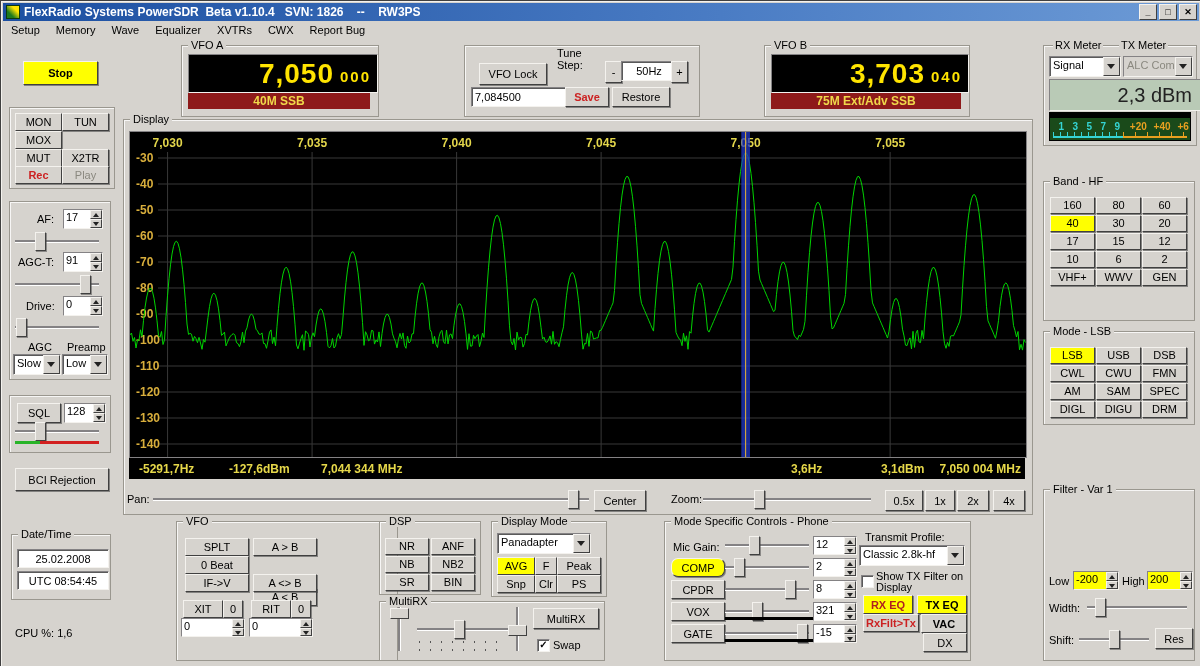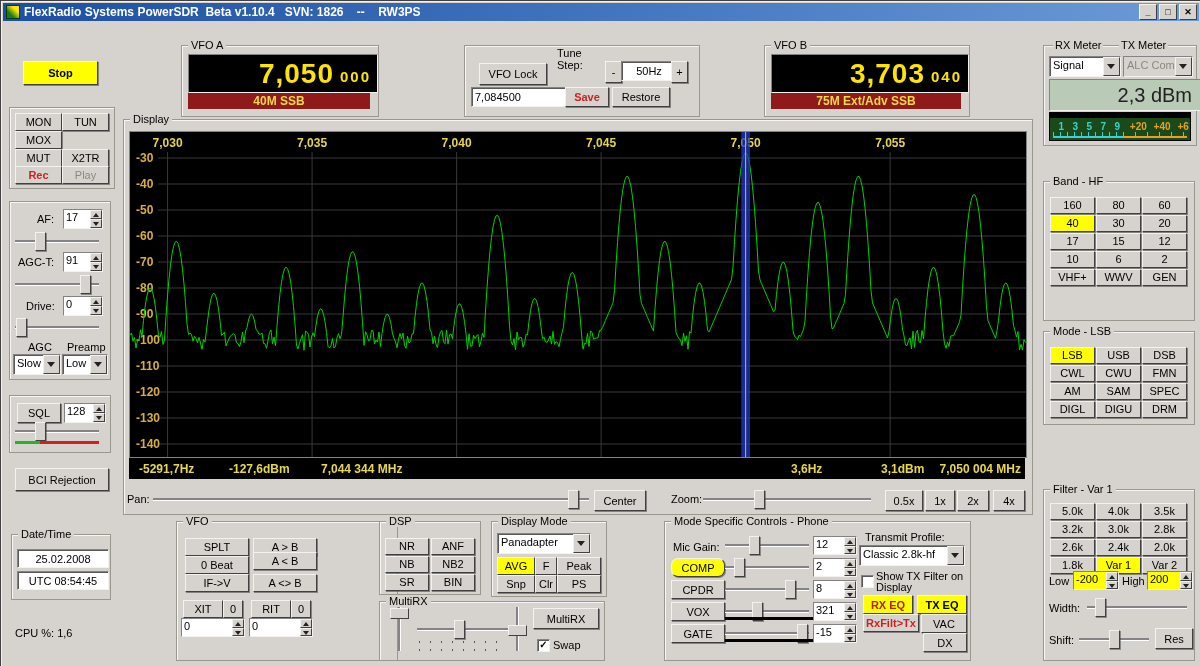--- a/index.html
+++ b/index.html
@@ -98,20 +98,29 @@
 
   <div class="titlebar">
     <div class="appicon"></div>
     <span class="ttl">FlexRadio Systems PowerSDR  Beta v1.10.4   SVN: 1826    --    RW3PS</span>
     <div style="flex:1"></div>
     <div class="tbtn">_</div>
     <div class="tbtn">□</div>
     <div class="tbtn">✕</div>
   </div>
 
+  <div class="menubar">
+    <span class="mitem">Setup</span>
+    <span class="mitem">Memory</span>
+    <span class="mitem">Wave</span>
+    <span class="mitem">Equalizer</span>
+    <span class="mitem">XVTRs</span>
+    <span class="mitem">CWX</span>
+    <span class="mitem">Report Bug</span>
+  </div>
 
   <div class="btn on" style="left:22px;top:60px;width:73px;height:22px;font-weight:bold;">Stop</div>
 
   <div class="grp" style="left:180px;top:44px;width:196px;height:70px;">
     <span class="glabel">VFO A</span>
   </div>
   <div class="vfodisp" style="left:187px;top:53px;width:182px;height:37px;">
     <span class="vfomain">7,050</span>
     <span class="vfosub">000</span>
   </div>
@@ -317,21 +326,21 @@
   <div class="btn" style="left:924px;top:489px;width:28px;height:19px;">1x</div>
   <div class="btn" style="left:956px;top:489px;width:30px;height:19px;">2x</div>
   <div class="btn" style="left:992px;top:489px;width:30px;height:19px;">4x</div>
 
   <div class="grp" style="left:175px;top:520px;width:220px;height:138px;">
     <span class="glabel">VFO</span>
   </div>
   <div class="btn" style="left:184px;top:537px;width:62px;height:16px;">SPLT</div>
   <div class="btn" style="left:252px;top:537px;width:62px;height:16px;">A &gt; B</div>
   <div class="btn" style="left:184px;top:555px;width:62px;height:16px;">0 Beat</div>
-  <div class="btn" style="left:252px;top:551px;width:62px;height:16px;">A &lt; B</div>
+  <div class="btn" style="left:252px;top:587px;width:62px;height:16px;">A &lt; B</div>
   <div class="btn" style="left:184px;top:573px;width:62px;height:16px;">IF-&gt;V</div>
   <div class="btn" style="left:252px;top:573px;width:62px;height:16px;">A &lt;&gt; B</div>
   <div class="btn" style="left:182px;top:599px;width:38px;height:16px;">XIT</div>
   <div class="btn" style="left:222px;top:599px;width:18px;height:16px;">0</div>
   <div class="btn" style="left:250px;top:599px;width:38px;height:16px;">RIT</div>
   <div class="btn" style="left:290px;top:599px;width:18px;height:16px;">0</div>
   <div class="nud" style="left:180px;top:617px;width:62px;height:17px;">
     <span class="nv">0</span>
     <span class="narrows">
         <i class="na up"></i>
@@ -461,21 +470,21 @@
   <span class="lbl" style="left:864px;top:530px;">Transmit Profile:</span>
   <div class="dd" style="left:858px;top:544px;width:104px;height:19px;">
     <span class="dv">Classic 2.8k-hf</span>
       <span class="db"></span>
   </div>
   <span class="cb" style="left:860px;top:574px;"></span>
   <span class="lbl" style="left:875px;top:570px;width:92px;white-space:normal;line-height:11px;">Show TX Filter on Display</span>
   <div class="btn on" style="left:862px;top:594px;width:48px;height:17px;font-weight:bold;color:#b02020;">RX EQ</div>
   <div class="btn on" style="left:916px;top:594px;width:48px;height:17px;font-weight:bold;">TX EQ</div>
   <div class="btn redtxt" style="left:862px;top:613px;width:54px;height:16px;">RxFilt&gt;Tx</div>
-  <div class="btn" style="left:920px;top:613px;width:44px;height:17px;">VAC</div>
+  <div class="btn" style="left:920px;top:613px;width:44px;height:17px;font-weight:bold;">VAC</div>
   <div class="btn" style="left:922px;top:632px;width:42px;height:17px;">DX</div>
 
   <div class="grp" style="left:1042px;top:180px;width:150px;height:138px;">
     <span class="glabel">Band - HF</span>
   </div>
   <div class="grid3" style="left:1049px;top:196px;">
     <div class="gbtn">160</div>
     <div class="gbtn">80</div>
     <div class="gbtn">60</div>
     <div class="gbtn on">40</div>
@@ -506,34 +515,20 @@
     <div class="gbtn">SAM</div>
     <div class="gbtn">SPEC</div>
     <div class="gbtn">DIGL</div>
     <div class="gbtn">DIGU</div>
     <div class="gbtn">DRM</div>
   </div>
 
   <div class="grp" style="left:1042px;top:488px;width:150px;height:170px;">
     <span class="glabel">Filter - Var 1</span>
   </div>
-  <div class="grid3" style="left:1049px;top:502px;">
-    <div class="gbtn">5.0k</div>
-    <div class="gbtn">4.0k</div>
-    <div class="gbtn">3.5k</div>
-    <div class="gbtn">3.2k</div>
-    <div class="gbtn">3.0k</div>
-    <div class="gbtn">2.8k</div>
-    <div class="gbtn">2.6k</div>
-    <div class="gbtn">2.4k</div>
-    <div class="gbtn">2.0k</div>
-    <div class="gbtn">1.8k</div>
-    <div class="gbtn on">Var 1</div>
-    <div class="gbtn">Var 2</div>
-  </div>
   <span class="lbl" style="left:1048px;top:574px;">Low</span>
   <div class="nud yellow" style="left:1072px;top:570px;width:44px;height:17px;">
     <span class="nv">-200</span>
     <span class="narrows">
         <i class="na up"></i>
         <i class="na dn"></i>
       </span>
   </div>
   <span class="lbl" style="left:1121px;top:574px;">High</span>
   <div class="nud yellow" style="left:1146px;top:570px;width:44px;height:17px;">

